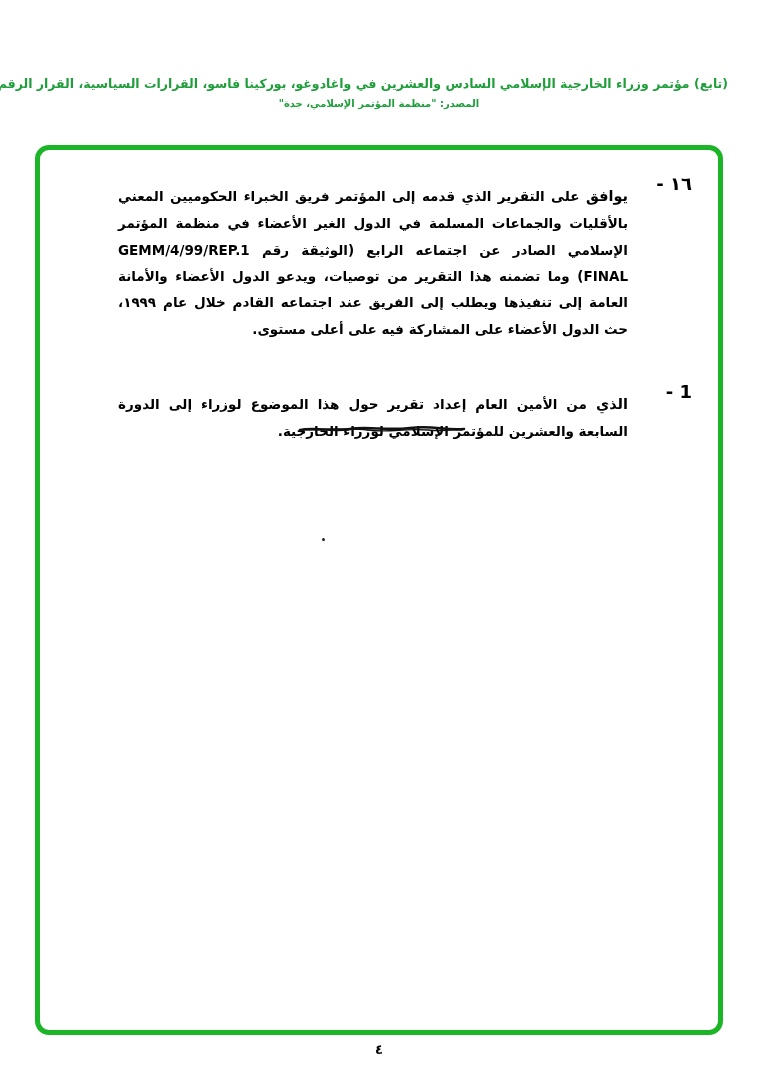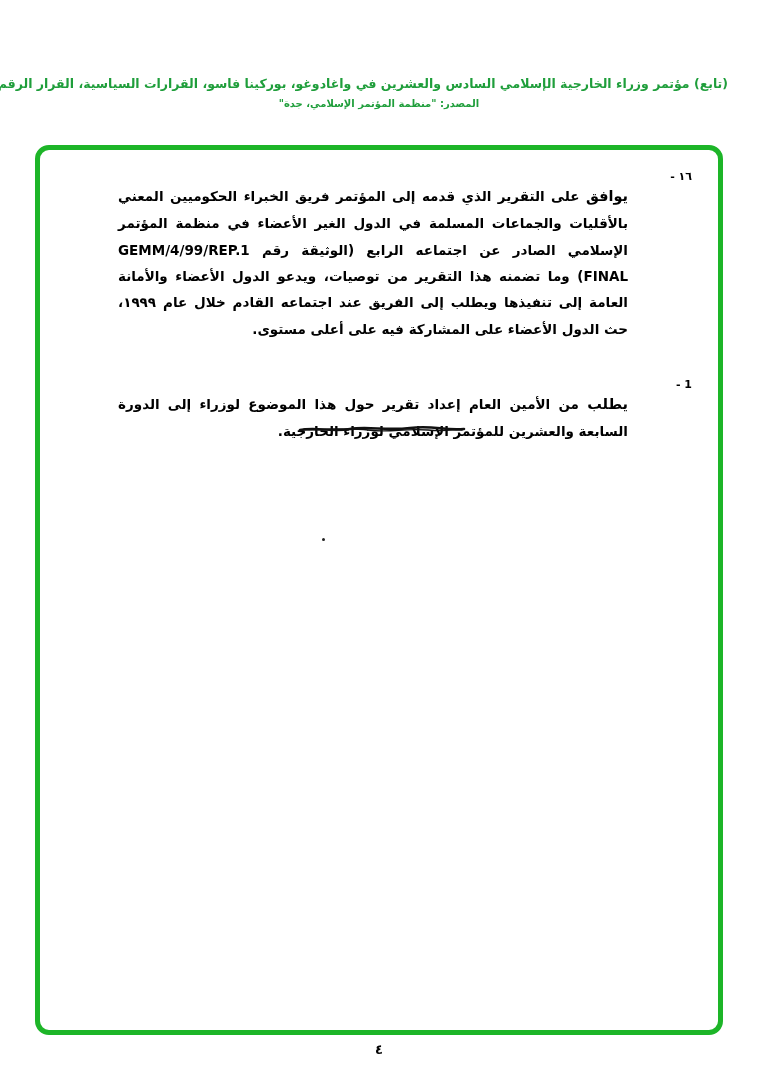--- a/index.html
+++ b/index.html
@@ -44,21 +44,21 @@
   }
 
   .clause {
     display: flex;
     gap: 12px;
     margin-bottom: 16px;
   }
   .clause .num {
     flex: 0 0 36px;
     font-weight: bold;
-    font-size: 11px;
+    font-size: 18px;
     color: #000;
     white-space: nowrap;
     line-height: 1.95;
   }
   .clause .text {
     margin: 16px;
     flex: 1;
     font-weight: bold;
     font-size: 13.5px;
     color: #000;
@@ -106,21 +106,21 @@
 
 <div class="green-box">
 
   <div class="clause">
     <span class="num">١٦ -</span>
     <p class="text"><span class="lead">يوافق</span> <span>على التقرير الذي قدمه إلى المؤتمر فريق الخبراء الحكوميين المعني بالأقليات والجماعات المسلمة في الدول الغير الأعضاء في منظمة المؤتمر الإسلامي الصادر عن اجتماعه الرابع (الوثيقة رقم GEMM/4/99/REP.1 FINAL) وما تضمنه هذا التقرير من توصيات، ويدعو الدول الأعضاء والأمانة العامة إلى تنفيذها ويطلب إلى الفريق عند اجتماعه القادم خلال عام ١٩٩٩، حث الدول الأعضاء على المشاركة فيه على أعلى مستوى.</span></p>
   </div>
 
   <div class="clause">
     <span class="num">1 -</span>
-    <p class="text"><span class="lead">يطلب</span> <span>من الأمين العام إعداد تقرير حول هذا الموضوع لوزراء إلى الدورة السابعة والعشرين للمؤتمر الإسلامي لوزراء الخارجية.</span></p>
+    <p class="text"><span class="lead">الذي</span> <span>من الأمين العام إعداد تقرير حول هذا الموضوع لوزراء إلى الدورة السابعة والعشرين للمؤتمر الإسلامي لوزراء الخارجية.</span></p>
   </div>
 
   <span class="scribble">
     <svg width="168" height="12" viewBox="0 0 168 12" xmlns="http://www.w3.org/2000/svg">
       <path d="M2 7 C 18 4, 34 9, 52 6 S 88 8, 112 5 S 146 8, 166 6" stroke="#111111" stroke-width="2.6" fill="none" stroke-linecap="round"></path>
       <path d="M6 6 C 24 8, 46 4, 70 7 S 104 5, 130 7 S 154 5, 164 7" stroke="#111111" stroke-width="1.4" fill="none" stroke-linecap="round"></path>
     </svg>
   </span>
 
   <span class="stray-dot"></span>

